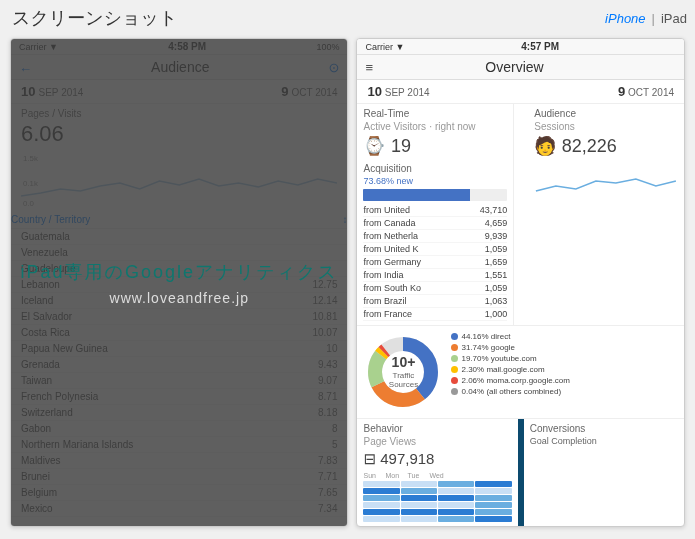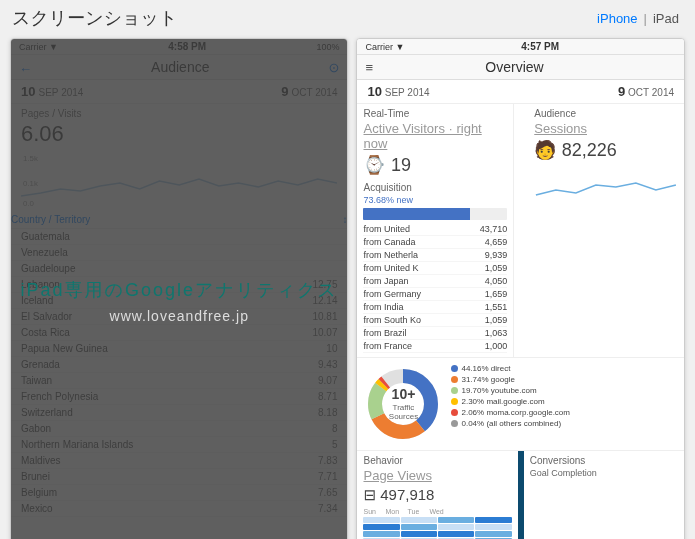--- a/index.html
+++ b/index.html
@@ -9,37 +9,38 @@
       width: 695px;
       min-height: 539px;
       overflow: hidden;
     }
 
     
     .page-header {
       display: flex;
       justify-content: space-between;
       align-items: center;
-      padding: 6px 16px 4px 12px;
+      padding: 6px 8px 4px 12px;
       background: #f0f0f0;
     }
     .page-title {
       font-size: 18px;
       font-weight: 400;
       color: #333;
     }
     .header-links {
       display: flex;
       align-items: center;
       gap: 6px;
       font-size: 13px;
     }
     .header-link-iphone {
       color: #007aff;
       font-size: 13px;
+      font-style: italic;
     }
     .header-divider {
       color: #999;
     }
     .header-link-ipad {
       color: #555;
       font-size: 13px;
     }
 
     
@@ -220,24 +221,23 @@
       flex: 1;
       padding: 4px 6px;
     }
 
     .col-title {
       font-size: 10px;
       color: #666;
       margin-bottom: 2px;
     }
     .col-subtitle {
-      font-size: 13px;
+      font-size: 10px;
       color: #999;
       margin-bottom: 3px;
-      text-decoration: underline;
     }
 
     .rt-value {
       font-size: 18px;
       font-weight: 300;
       color: #444;
     }
 
     .sessions-big {
       font-size: 18px;
@@ -527,24 +527,20 @@
                 <span>from Canada</span>
                 <span>4,659</span>
               </div>
               <div class="country-row-r">
                 <span>from Netherla</span>
                 <span>9,939</span>
               </div>
               <div class="country-row-r">
                 <span>from United K</span>
                 <span>1,059</span>
-              </div>
-              <div class="country-row-r">
-                <span>from Japan</span>
-                <span>4,050</span>
               </div>
               <div class="country-row-r">
                 <span>from Germany</span>
                 <span>1,659</span>
               </div>
               <div class="country-row-r">
                 <span>from India</span>
                 <span>1,551</span>
               </div>
               <div class="country-row-r">

